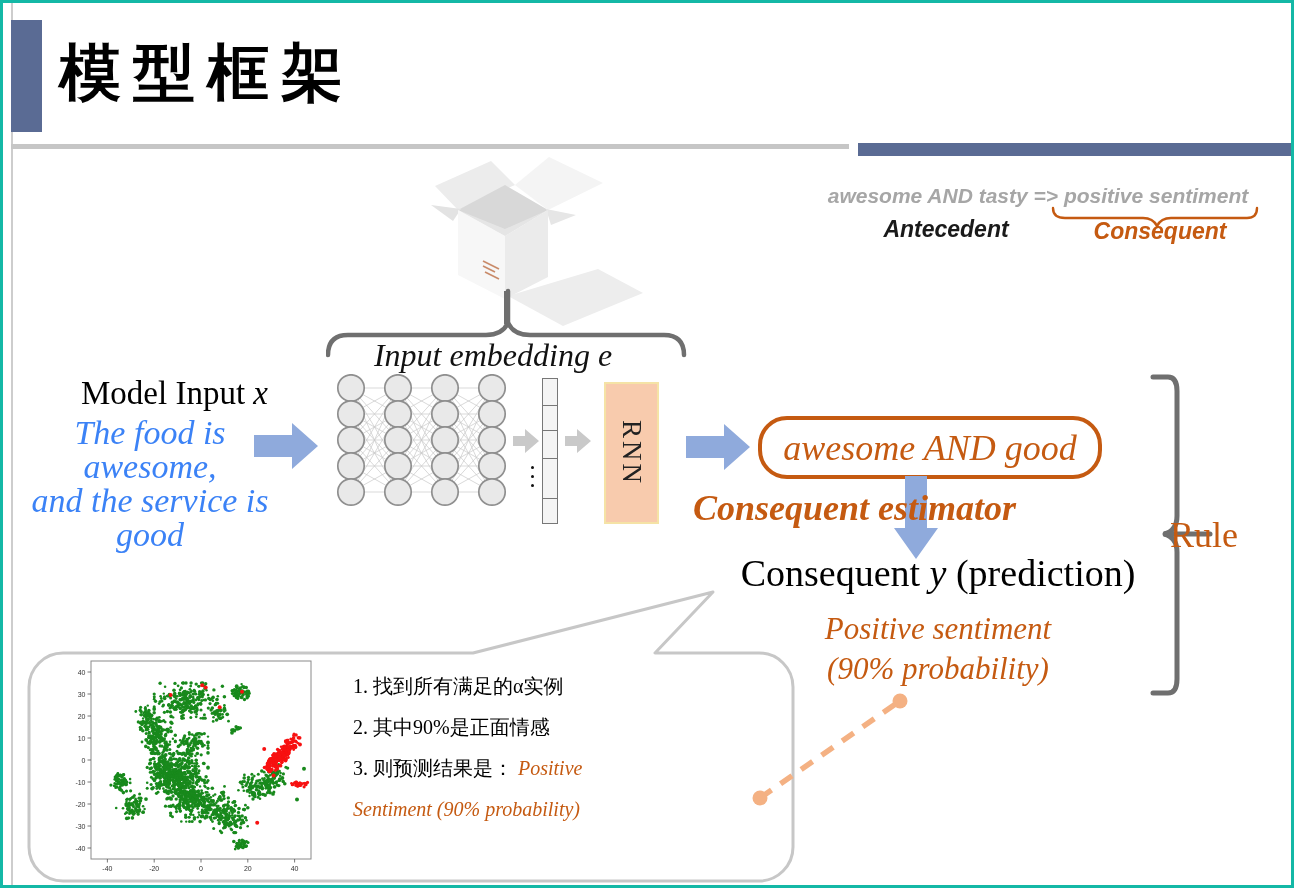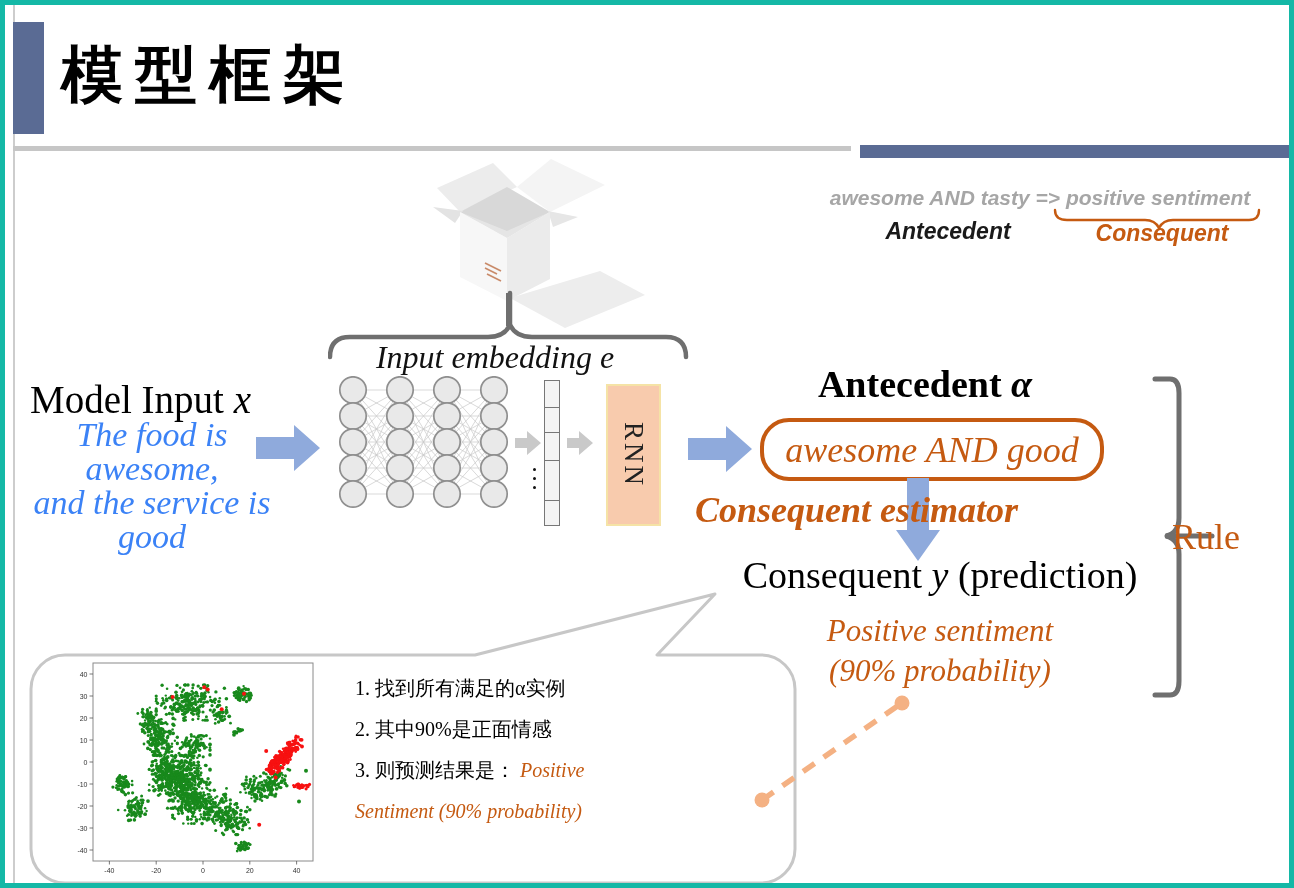--- a/index.html
+++ b/index.html
@@ -1,34 +1,34 @@
 <!DOCTYPE html>
 <html><head>
 <meta charset="utf-8">
 <style>
   html,body{margin:0;padding:0;background:#ffffff;}
   #slide{
     position:relative;width:1294px;height:888px;background:#fff;overflow:hidden;
-    border:5px solid #14b8a6;box-sizing:border-box;
+    border:3px solid #14b8a6;box-sizing:border-box;
     font-family:"Liberation Serif","DejaVu Serif",serif;
   }
   .abs{position:absolute;}
   .sans{font-family:"Liberation Sans","DejaVu Sans",sans-serif;}
   
   #left-edge-line{left:8px;top:0;width:2px;height:888px;background:#cdcdcd;}
   #accent-bar{left:8px;top:17px;width:31px;height:112px;background:#5a6b94;}
   #page-title{left:56px;top:28px;font-size:62px;font-weight:bold;color:#000;letter-spacing:12px;white-space:nowrap;}
   #title-divider{left:8px;top:141px;width:838px;height:5px;background:#c6c6c6;}
   #header-bar{left:855px;top:140px;width:439px;height:13px;background:#5a6b94;}
   
   #rule-formula{left:815px;top:181px;width:440px;text-align:center;font-size:21px;font-style:italic;font-weight:600;color:#a6a6a6;white-space:nowrap;}
   #antecedent-word{left:858px;top:213px;width:170px;text-align:center;font-size:23px;font-style:italic;font-weight:bold;color:#1a1a1a;}
   #consequent-word{left:1072px;top:215px;width:170px;text-align:center;font-size:23px;font-style:italic;font-weight:bold;color:#c55a11;}
   
-  #model-input-heading{left:25px;top:372px;width:240px;text-align:left;font-size:39px;color:#000;white-space:nowrap;}
+  #model-input-heading{left:25px;top:372px;width:240px;text-align:right;font-size:33px;color:#000;white-space:nowrap;}
   #model-input-example{left:2px;top:413px;width:290px;text-align:center;font-size:34px;font-style:italic;color:#3b82f6;line-height:34px;}
   
   #embedding-label{left:340px;top:334px;width:300px;text-align:center;font-size:32px;font-style:italic;color:#111;white-space:nowrap;}
   #embedding-vector{left:539px;top:375px;width:16px;height:146px;background:#f4f4f4;border:1.3px solid #777;box-sizing:border-box;}
   .vcell{position:absolute;left:0;width:100%;height:1.2px;background:#777;}
   #vector-ellipsis div{position:absolute;width:3.4px;height:3.4px;border-radius:50%;background:#111;}
   #rnn-box{left:601px;top:379px;width:55px;height:142px;background:#f8cbad;border:2px solid #f5e3a6;box-sizing:border-box;
     display:flex;align-items:center;justify-content:center;}
   #rnn-box span{writing-mode:vertical-rl;font-size:27px;letter-spacing:3px;color:#222;}
   
@@ -230,24 +230,20 @@
   </svg>
 
   <div class="abs" id="rnn-box">
     <span>RNN</span>
   </div>
 
   <svg class="abs" style="left:683px;top:421px;" width="64" height="46">
     <polygon points="0,12 38,12 38,0 64,23 38,46 38,34 0,34" fill="#8faadc"></polygon>
   </svg>
 
-  <div class="abs" id="antecedent-heading">
-    <span>Antecedent</span>
-    <span class="sym">α</span>
-  </div>
   <div class="abs" id="antecedent-box">
     <span>awesome AND good</span>
   </div>
 
   <svg class="abs" style="left:891px;top:473px;z-index:0;" width="44" height="84">
     <polygon points="11,0 33,0 33,52 44,52 22,83 0,52 11,52" fill="#8faadc"></polygon>
   </svg>
   <div class="abs" id="estimator-label">Consequent estimator</div>
 
   <div class="abs" id="consequent-line">

